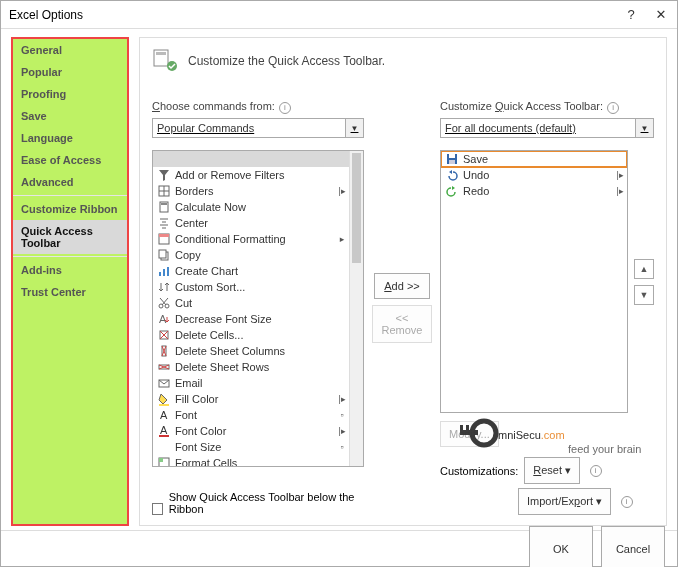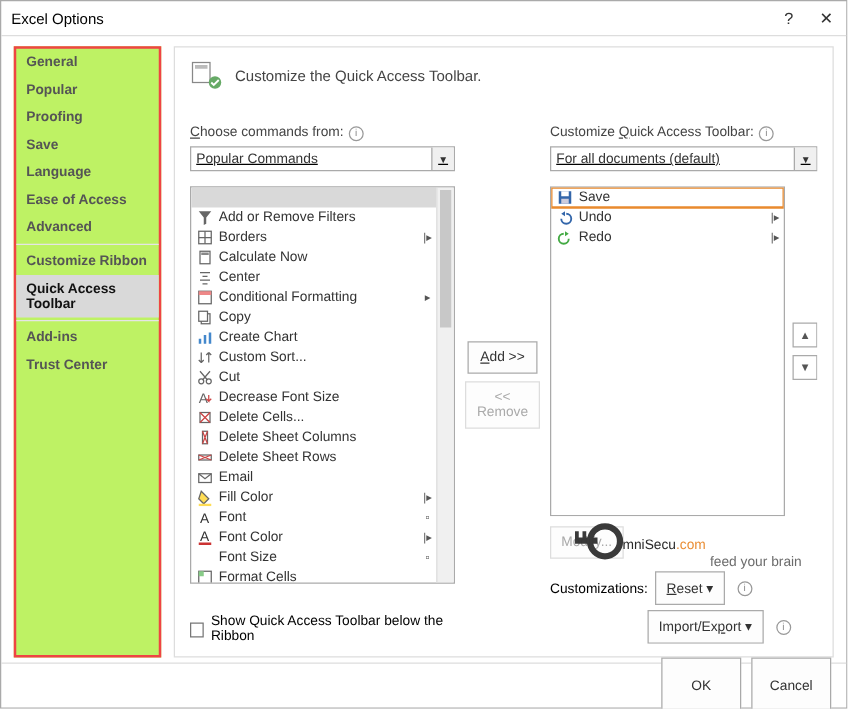--- a/index.html
+++ b/index.html
@@ -36,21 +36,21 @@
 .li { display:flex; align-items:center; height:16px; padding:0 2px 0 4px; gap:4px; }
 .li.sel { background:#d9d9d9; }
 .li.hl { outline:2px solid #e98a2e; outline-offset:-1px; }
 .li .ic { width:14px; height:14px; display:flex; align-items:center; justify-content:center; font-size:10px; color:#555; flex-shrink:0; }
 .li .tx { flex:1; white-space:nowrap; overflow:hidden; text-overflow:clip; color:#333; }
 .li .sub { width:10px; font-size:9px; color:#555; text-align:center; }
 .btn { border:1px solid #aaa; background:#fdfdfd; padding:6px 8px; min-width:56px; text-align:center; color:#333; }
 .btn.disabled { color:#aaa; border-color:#ddd; }
 .btn .u { text-decoration: underline; }
 .arrowbtn { width:20px; height:20px; border:1px solid #aaa; display:flex; align-items:center; justify-content:center; font-size:9px; color:#555; }
-.check { display:flex; align-items:center; gap:6px; margin-top:20px; }
+.check { display:flex; align-items:flex-end; gap:6px; margin-top:20px; }
 .check .box { width:12px; height:12px; border:1px solid #777; margin-top:1px; }
 .footer-row { display:flex; align-items:center; gap:6px; }
 .foot { height:36px; border-top:1px solid #ddd; display:flex; justify-content:flex-end; align-items:center; gap:8px; padding:0 12px; }
 .foot .btn { min-width:64px; padding:16px 10px; }
 .watermark { position:absolute; right:24px; bottom:110px; pointer-events:none; opacity:.96; }
 .watermark svg { display:block; }
 
 svg { display:block; }
 </style>
 </head>

